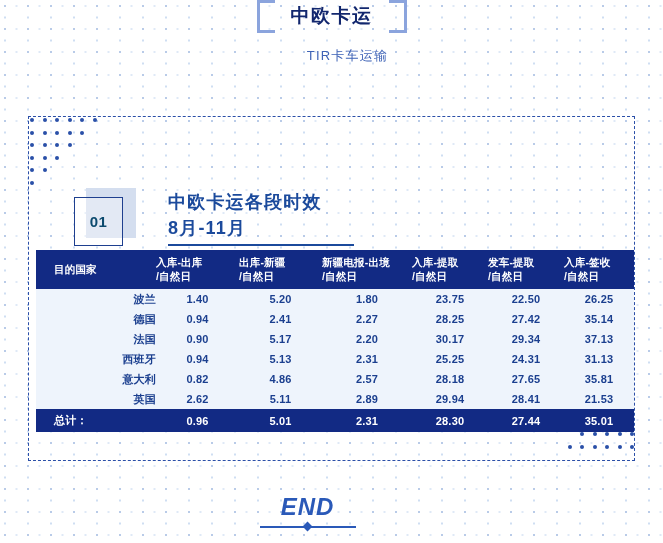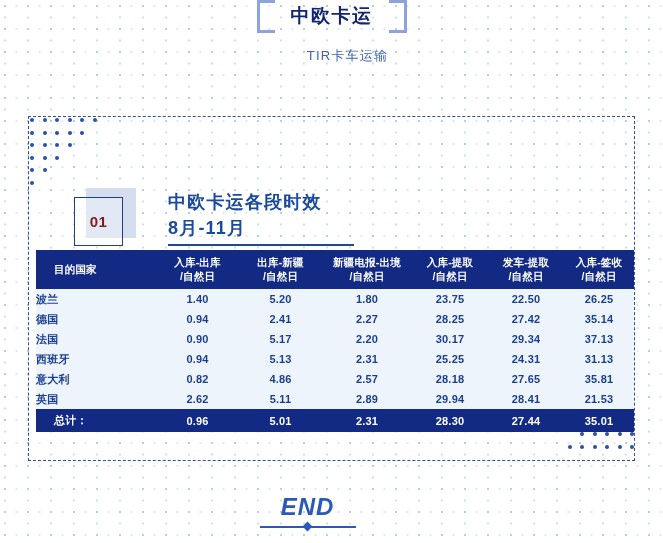--- a/index.html
+++ b/index.html
@@ -130,21 +130,21 @@
     border: 1.5px solid #1e3f8f;
     background: rgba(255,255,255,0.35);
     box-sizing: border-box;
     display: flex;
     align-items: center;
     justify-content: center;
   }
   #badge-num {
     font-size: 15px;
     font-weight: 700;
-    color: #7f1d1d;
+    color: #0c4a6e;
     letter-spacing: 0.5px;
   }
 
   #title-block {
     position: absolute;
     left: 168px;
     top: 190px;
     z-index: 4;
   }
   #sec-title {
@@ -182,39 +182,39 @@
     table-layout: fixed;
     font-size: 11px;
   }
   #data-table th {
     background: #122a84;
     color: #ffffff;
     font-weight: 700;
     font-size: 10.5px;
     line-height: 14px;
     padding: 5px 0 6px 0;
-    text-align: center;
+    text-align: left;
     letter-spacing: 0.2px;
   }
   #data-table th.col-country { text-align: left; padding-left: 18px; }
   #data-table td {
     background: #eef4fc;
     color: #1b3f8f;
     font-weight: 700;
     font-size: 11px;
     text-align: center;
     padding: 2.5px 0;
     letter-spacing: 0.2px;
   }
   #data-table tr.total-row td {
     background: #122a84;
     color: #ffffff;
     padding: 4px 0;
   }
-  #data-table td.col-country { text-align: left; }
+  #data-table td.col-country { text-align: right; }
   #data-table tr.total-row td.col-country {
     text-align: left;
     padding-left: 18px;
   }
   .hdr-l2 { display: block; }
 
   
   #end-wrap {
     position: absolute;
     left: 0;

